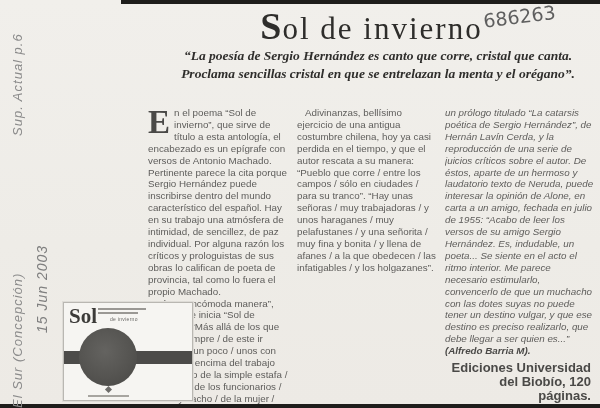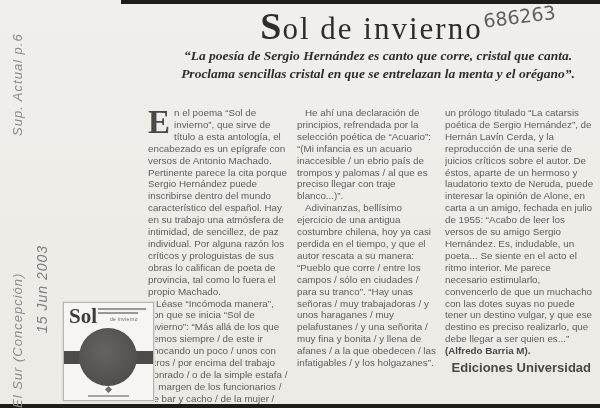--- a/index.html
+++ b/index.html
@@ -37,38 +37,38 @@
     font-size:13.5px;line-height:18px;color:#2f2e2c;
   }
 
   
   .col{
     position:absolute;top:107px;height:297px;overflow:hidden;
     font-size:9.8px;line-height:11.9px;color:#5e5d5b;text-align:left;
   }
   #col-1{left:148px;width:142px;}
   #col-2{left:297px;width:142px;}
-  #col-3{left:445px;width:150px;height:250px;}
+  #col-3{left:445px;width:150px;height:250px;font-style:italic;}
   .col p{margin:0;}
   .col p.indent{text-indent:8px;}
   .dropcap{
     float:left;font-family:"Liberation Serif",serif;font-weight:700;
     font-size:33px;line-height:27px;color:#4a4947;margin:2px 4px 0 0;
   }
   .byline{font-weight:700;color:#4a4947;}
   #publisher{
     position:absolute;left:445px;top:361px;width:146px;
     font-size:13px;line-height:14px;font-weight:700;color:#4a4947;
     text-align:right;padding-right:23px;
   }
 
   
   #book-cover{
     position:absolute;left:63px;top:302px;width:89px;height:97px;
-    background:#f6f5f2;border:1px solid #b9b7b2;box-shadow:0 0 0 1px #dedcd7;
+    background:#f6f5f2;border:1px solid #b9b7b2;box-shadow:0 0 0 1px #dedcd7;padding-left:39px;
   }
   .cover-authorline{position:absolute;background:#9a9894;height:2px;}
   #cover-title{
     position:absolute;left:5px;top:3px;color:#3c3b39;
     font-family:"Liberation Serif",serif;font-weight:700;font-size:21px;line-height:21px;
   }
   #cover-subtitle{
     position:absolute;left:46px;top:13px;font-size:5px;color:#6a6966;letter-spacing:.3px;
   }
   #cover-band{position:absolute;left:0;right:0;top:48px;height:13px;background:#4c4b49;}
@@ -101,32 +101,32 @@
     <div>“La poesía de Sergio Hernández es canto que corre, cristal que canta.</div>
     <div>Proclama sencillas cristal en que se entrelazan la menta y el orégano”.</div>
   </div>
 
   <div id="col-1" class="col">
     <p><span class="dropcap">E</span><span>n el poema “Sol de invierno”, que sirve de título a esta antología, el encabezado es un epígrafe con versos de Antonio Machado. Pertinente parece la cita porque Sergio Hernández puede inscribirse dentro del mundo característico del español. Hay en su trabajo una atmósfera de intimidad, de sencillez, de paz individual. Por alguna razón los críticos y prologuistas de sus obras lo califican de poeta de provincia, tal como lo fuera el propio Machado.</span></p>
     <p class="indent">Léase “Incómoda manera”, con que se inicia “Sol de Invierno”: “Más allá de los que vemos siempre / de este ir chocando un poco / unos con otros / por encima del trabajo honrado / o de la simple estafa / al margen de los funcionarios / de bar y cacho / de la mujer /</p>
   </div>
 
   <div id="col-2" class="col">
-    <p class="indent">He ahí una declaración de principios, refrendada por la selección poética de “Acuario”: “(Mi infancia es un acuario inaccesible / un ebrio país de trompos y palomas / al que es preciso llegar con traje blanco...)”.</p>
     <p class="indent">Adivinanzas, bellísimo ejercicio de una antigua costumbre chilena, hoy ya casi perdida en el tiempo, y que el autor rescata a su manera: “Pueblo que corre / entre los campos / sólo en ciudades / para su tranco”. “Hay unas señoras / muy trabajadoras / y unos haraganes / muy pelafustanes / y una señorita / muy fina y bonita / y llena de afanes / a la que obedecen / las infatigables / y los holgazanes”.</p>
 
   </div>
 
   <div id="col-3" class="col">
     <p><span>un prólogo titulado “La catarsis poética de Sergio Hernández”, de Hernán Lavín Cerda, y la reproducción de una serie de juicios críticos sobre el autor. De éstos, aparte de un hermoso y laudatorio texto de Neruda, puede interesar la opinión de Alone, en carta a un amigo, fechada en julio de 1955: “Acabo de leer los versos de su amigo Sergio Hernández. Es, indudable, un poeta... Se siente en el acto el ritmo interior. Me parece necesario estimularlo, convencerlo de que un muchacho con las dotes suyas no puede tener un destino vulgar, y que ese destino es preciso realizarlo, que debe llegar a ser quien es...”</span>
       <span class="byline">(Alfredo Barria M).</span></p>
   </div>
 
   <div id="publisher">
     <div>Ediciones Universidad</div>
+    <div>del Biobío, 120 páginas.</div>
   </div>
 
   <div id="book-cover">
     <div class="cover-authorline" style="left:34px;top:5px;width:48px;"></div>
     <div class="cover-authorline" style="left:34px;top:9px;width:40px;"></div>
     <div id="cover-title">Sol</div>
     <div id="cover-subtitle">de invierno</div>
     <div id="cover-band"></div>
     <div id="cover-circle"></div>
     <div id="cover-mark"></div>

